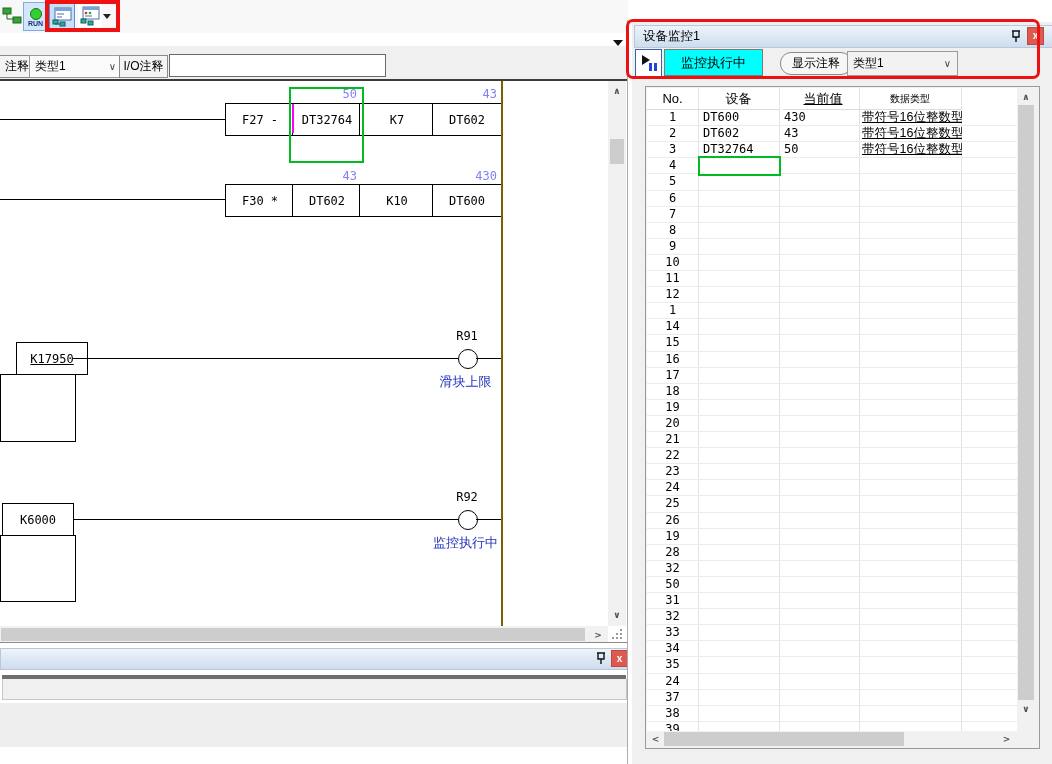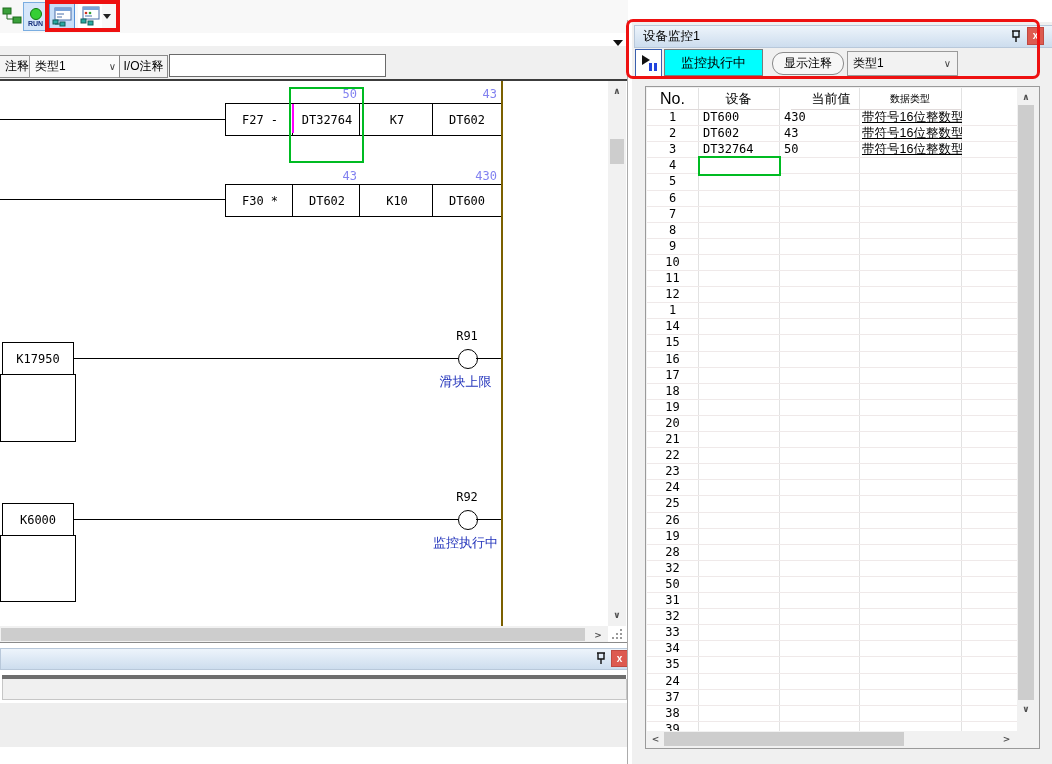--- a/index.html
+++ b/index.html
@@ -106,21 +106,21 @@
         <div class="lbox" style="position: absolute; left: 432px; top: 22px; width: 68px; height: 31px;">DT602</div>
         <div class="mval" style="position: absolute; left: 437px; top: 6px; width: 60px;">43</div>
         <div style="position: absolute; left: 0px; top: 118px; width: 225px; height: 1px; background: rgb(0, 0, 0);"></div>
         <div style="position: absolute; left: 499px; top: 118px; width: 4px; height: 1px; background: rgb(0, 0, 0);"></div>
         <div class="lbox" style="position: absolute; left: 225px; top: 103px; width: 68px; height: 31px;">F30 *</div>
         <div class="lbox" style="position: absolute; left: 292px; top: 103px; width: 68px; height: 31px;">DT602</div>
         <div class="mval" style="position: absolute; left: 297px; top: 88px; width: 60px;">43</div>
         <div class="lbox" style="position: absolute; left: 359px; top: 103px; width: 74px; height: 31px;">K10</div>
         <div class="lbox" style="position: absolute; left: 432px; top: 103px; width: 68px; height: 31px;">DT600</div>
         <div class="mval" style="position: absolute; left: 437px; top: 88px; width: 60px;">430</div>
-        <div class="lbox" style="position: absolute; left: 2px; top: 261px; width: 70px; height: 31px;">K17950</div>
+        <div class="lbox" style="position: absolute; left: 16px; top: 261px; width: 70px; height: 31px; text-decoration: underline;">K17950</div>
         <div class="lbox" style="position: absolute; left: 0px; top: 293px; width: 74px; height: 66px;"></div>
         <div style="position: absolute; left: 73px; top: 277px; width: 385px; height: 1px; background: rgb(0, 0, 0);"></div>
         <div style="position: absolute; left: 458px; top: 268px; width: 18px; height: 18px; border: 1px solid rgb(0, 0, 0); border-radius: 50%; background: rgb(255, 255, 255);"></div>
         <div style="position: absolute; left: 476px; top: 277px; width: 27px; height: 1px; background: rgb(0, 0, 0);"></div>
         <div class="mono" style="position: absolute; left: 437px; top: 248px; width: 60px; text-align: center;">R91</div>
         <div style="position: absolute; left: 413px; top: 292px; width: 105px; text-align: center; color: rgb(34, 51, 187); font-size: 13px;">滑块上限</div>
         <div class="lbox" style="position: absolute; left: 2px; top: 422px; width: 70px; height: 31px;">K6000</div>
         <div class="lbox" style="position: absolute; left: 0px; top: 454px; width: 74px; height: 65px;"></div>
         <div style="position: absolute; left: 73px; top: 438px; width: 385px; height: 1px; background: rgb(0, 0, 0);"></div>
         <div style="position: absolute; left: 458px; top: 429px; width: 18px; height: 18px; border: 1px solid rgb(0, 0, 0); border-radius: 50%; background: rgb(255, 255, 255);"></div>
@@ -189,38 +189,38 @@
       <div class="abs" style="left:3px;top:1px;width:25px;height:26px;background:#fff;border:1px solid #3a5fae;display:flex;align-items:center;justify-content:center;">
         <svg width="18" height="18" viewBox="0 0 18 18">
           <polygon points="2,1 2,11 10,6" fill="#111"></polygon>
           <rect x="9" y="9" width="3" height="8" fill="#2244dd"></rect>
           <rect x="14" y="9" width="3" height="8" fill="#2244dd"></rect>
         </svg>
       </div>
       <div class="btn" style="left:32px;top:1px;width:97px;height:25px;background:#00ffff;border:1px solid #7a7a7a;font-size:13px;">
         <span>监控执行中</span>
       </div>
-      <div class="btn" style="left:140px;top:4px;width:70px;height:21px;background:#f7f7f7;border-radius:11px;">
+      <div class="btn" style="left:148px;top:4px;width:70px;height:21px;background:#f7f7f7;border-radius:11px;">
         <span>显示注释</span>
       </div>
       <div class="select" style="left:215px;top:3px;width:104px;height:23px;background:#f2f2f2;">
         <span>类型1</span>
         <span class="chev">∨</span>
       </div>
     </div>
 
     <div class="abs" style="left:13px;top:64px;width:393px;height:661px;border:1px solid #9a9a9a;background:#f1f1f1;">
       <div id="monitor-table" class="abs" style="left:1px;top:1px;width:370px;height:643px;background:#fff;overflow:hidden;">
           <div style="position: absolute; left: 51px; top: 0px; width: 1px; height: 643px; background: rgb(226, 226, 226);"></div>
           <div style="position: absolute; left: 132px; top: 0px; width: 1px; height: 643px; background: rgb(226, 226, 226);"></div>
           <div style="position: absolute; left: 212px; top: 0px; width: 1px; height: 643px; background: rgb(226, 226, 226);"></div>
           <div style="position: absolute; left: 314px; top: 0px; width: 1px; height: 643px; background: rgb(226, 226, 226);"></div>
-          <div class="cell" style="position: absolute; left: 0px; top: 0px; width: 51px; height: 21px; justify-content: center; font-size: 16px; border-bottom: 1px solid rgb(224, 218, 218);">No.</div>
+          <div class="cell" style="position: absolute; left: 0px; top: 0px; width: 51px; height: 21px; justify-content: center; font-size: 13px; border-bottom: 1px solid rgb(224, 218, 218);">No.</div>
           <div class="cell" style="position: absolute; left: 51px; top: 0px; width: 81px; height: 21px; justify-content: center; font-size: 13px; border-bottom: 1px solid rgb(224, 218, 218);">设备</div>
-          <div class="cell" style="position: absolute; left: 144px; top: 0px; width: 80px; height: 21px; justify-content: center; font-size: 13px; border-bottom: 1px solid rgb(224, 218, 218);">当前值</div>
+          <div class="cell" style="position: absolute; left: 136px; top: 0px; width: 80px; height: 21px; justify-content: center; font-size: 13px; border-bottom: 1px solid rgb(224, 218, 218); text-decoration: underline;">当前值</div>
           <div class="cell" style="position: absolute; left: 212px; top: 0px; width: 102px; height: 21px; justify-content: center; font-size: 10px; border-bottom: 1px solid rgb(224, 218, 218);">数据类型</div>
           <div style="position: absolute; left: 0px; top: 37.1px; width: 370px; height: 1px; background: rgb(239, 233, 233);"></div>
           <div class="cell" style="position: absolute; left: 0px; top: 21px; width: 51px; height: 16.1px; justify-content: center; font-family: &quot;DejaVu Sans Mono&quot;, monospace; font-size: 12px;">1</div>
           <div class="cell" style="position: absolute; left: 52px; top: 21px; width: 79px; height: 16.1px; padding-left: 4px; font-family: &quot;DejaVu Sans Mono&quot;, monospace; font-size: 12px;">DT600</div>
           <div class="cell" style="position: absolute; left: 133px; top: 21px; width: 78px; height: 16.1px; padding-left: 4px; font-family: &quot;DejaVu Sans Mono&quot;, monospace; font-size: 12px;">430</div>
           <div class="cell" style="position: absolute; left: 213px; top: 21px; width: 100px; height: 16.1px; padding-left: 2px; font-size: 12.5px; text-decoration: underline;">带符号16位整数型</div>
           <div style="position: absolute; left: 0px; top: 53.2px; width: 370px; height: 1px; background: rgb(239, 233, 233);"></div>
           <div class="cell" style="position: absolute; left: 0px; top: 37.1px; width: 51px; height: 16.1px; justify-content: center; font-family: &quot;DejaVu Sans Mono&quot;, monospace; font-size: 12px;">2</div>
           <div class="cell" style="position: absolute; left: 52px; top: 37.1px; width: 79px; height: 16.1px; padding-left: 4px; font-family: &quot;DejaVu Sans Mono&quot;, monospace; font-size: 12px;">DT602</div>
           <div class="cell" style="position: absolute; left: 133px; top: 37.1px; width: 78px; height: 16.1px; padding-left: 4px; font-family: &quot;DejaVu Sans Mono&quot;, monospace; font-size: 12px;">43</div>

